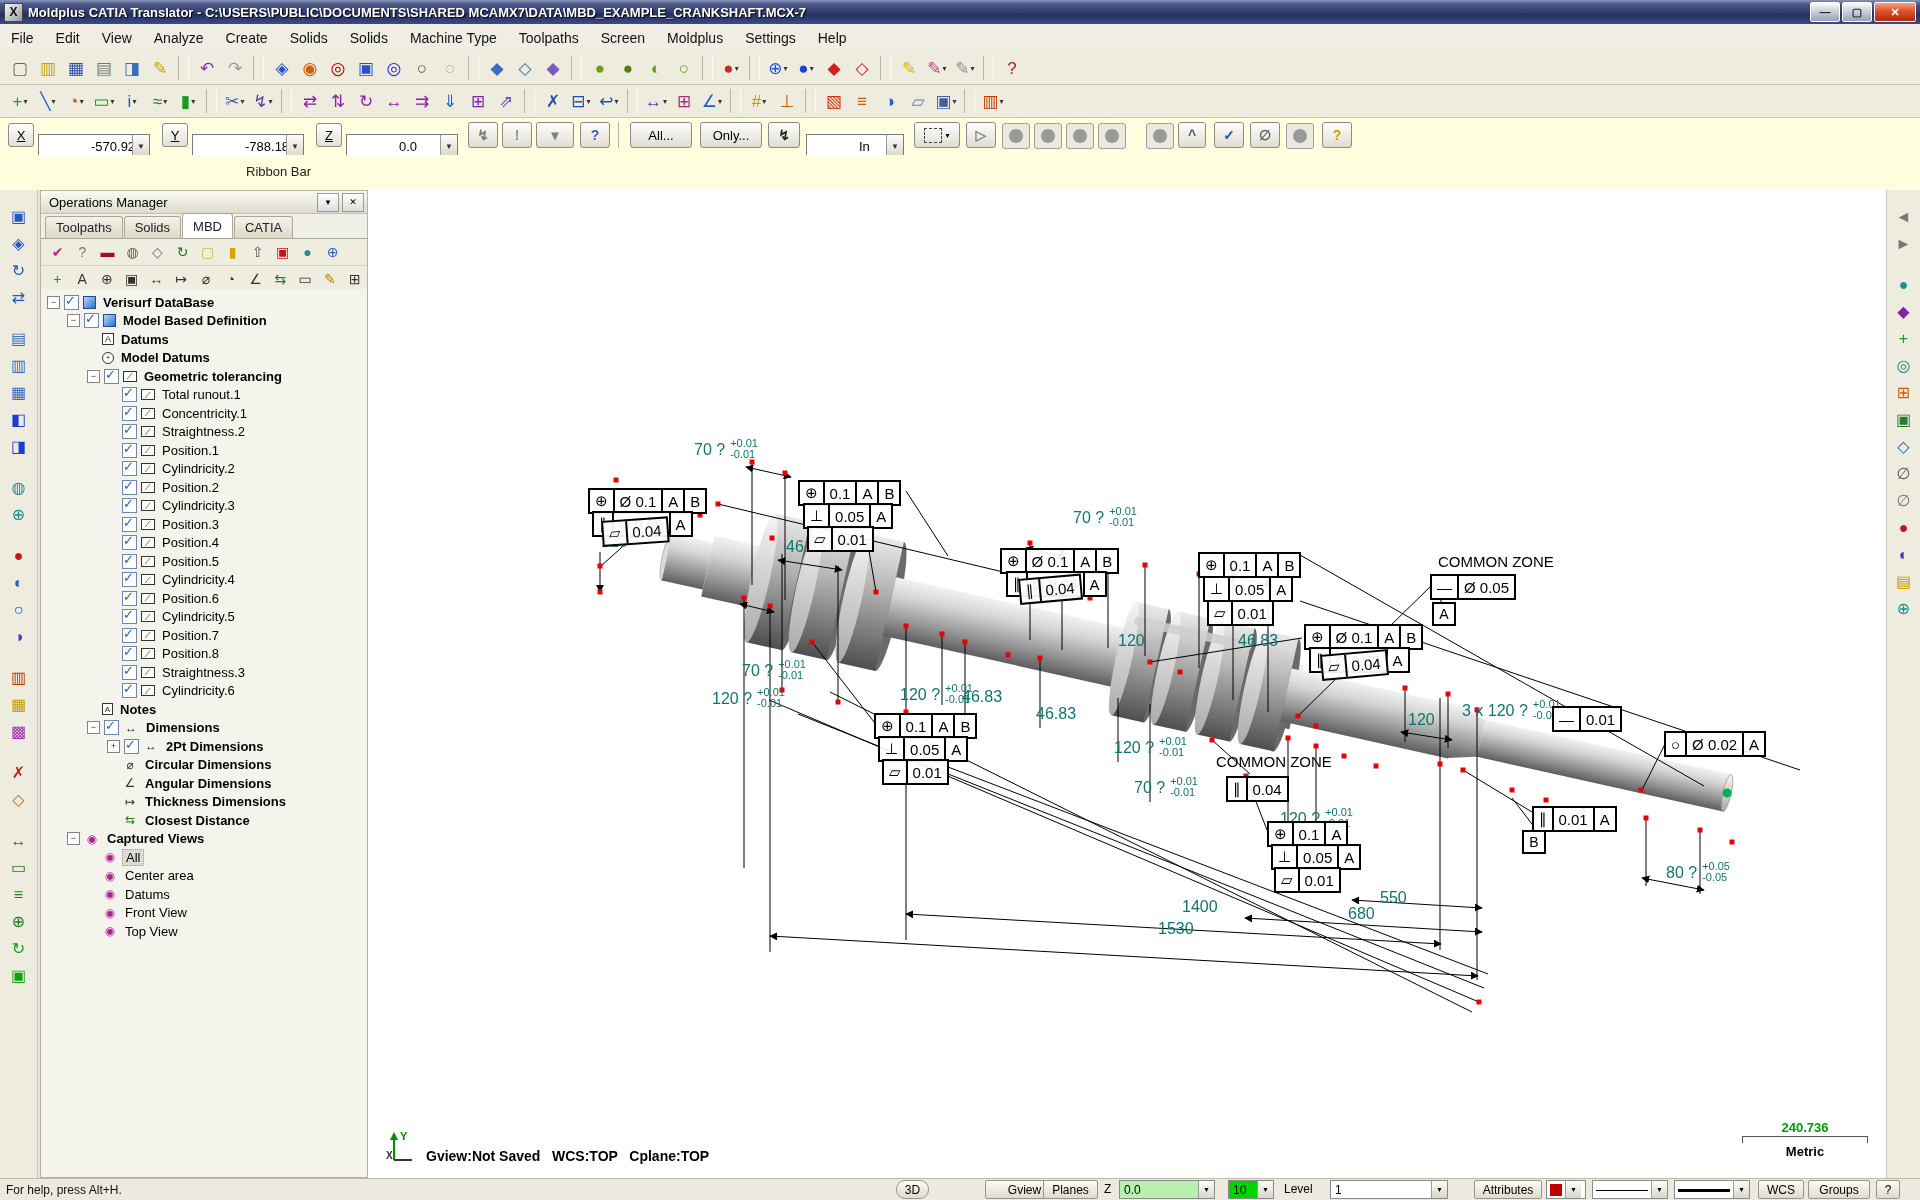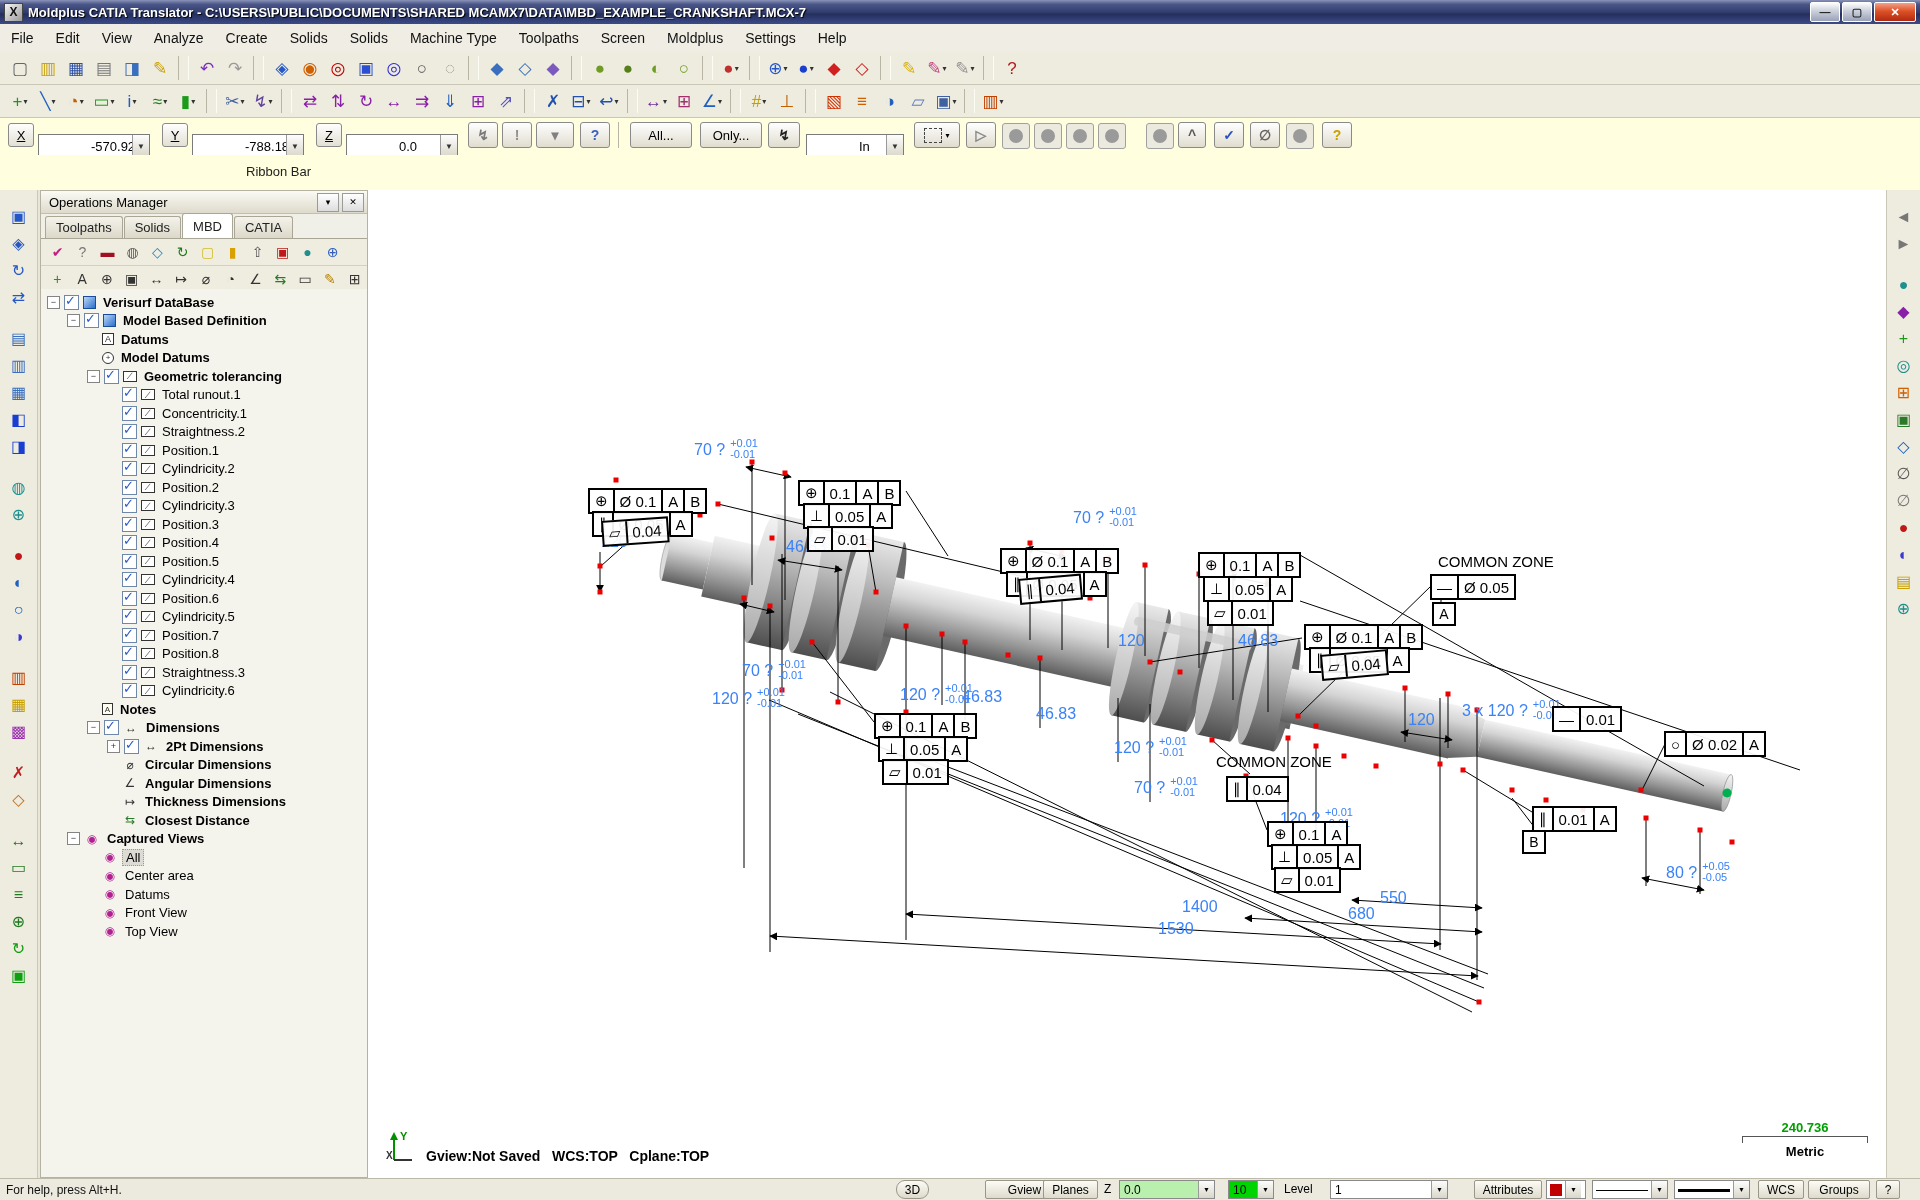--- a/index.html
+++ b/index.html
@@ -102,21 +102,21 @@
   .ico-thick{font-size:12px;} .ico-close{font-size:12px;color:#2a7a2a;}
   .ico-view{color:#b02090;font-size:12px;}
   
   .viewport{position:absolute;left:368px;top:0;width:1518px;height:988px;background:#fff;overflow:hidden;}
   #vpsvg{position:absolute;left:0;top:0;}
   .fcf{position:absolute;display:flex;height:22px;border:2px solid #000;background:rgba(255,255,255,0.93);
     transform-origin:left top;z-index:6;box-sizing:content-box;}
   .fcf .c{border-right:2px solid #000;display:flex;align-items:center;justify-content:center;
     font-size:15px;padding:0 5px;height:100%;box-sizing:border-box;white-space:nowrap;}
   .fcf .c:last-child{border-right:none;}
-  .dim{position:absolute;display:flex;align-items:flex-start;font-size:16px;color:#3b82f6;z-index:5;white-space:pre;}
+  .dim{position:absolute;display:flex;align-items:flex-start;font-size:16px;color:#0f766e;z-index:5;white-space:pre;}
   .dim .tol{display:flex;flex-direction:column;font-size:11px;line-height:11px;margin-left:5px;margin-top:-3px;}
   .vplabel{position:absolute;font-size:15px;color:#000;z-index:5;white-space:nowrap;}
   .datum-box{position:absolute;width:20px;height:20px;border:2px solid #000;background:#fff;z-index:6;
     display:flex;align-items:center;justify-content:center;font-size:14px;}
   .vpstatus{position:absolute;left:18px;top:938px;display:flex;align-items:flex-end;gap:10px;z-index:7;}
   .vpstatus .txt{font-size:14px;font-weight:bold;color:#000;white-space:pre;}
   .vpscale{position:absolute;left:1372px;top:930px;width:130px;text-align:center;z-index:7;}
   .vpscale .num{color:#00a000;font-size:13px;font-weight:bold;}
   .vpscale .bracket{height:6px;border-top:1px solid #555;border-left:1px solid #555;border-right:1px solid #555;margin:1px 2px;}
   .vpscale .unit{color:#000;font-size:13px;font-weight:bold;}

